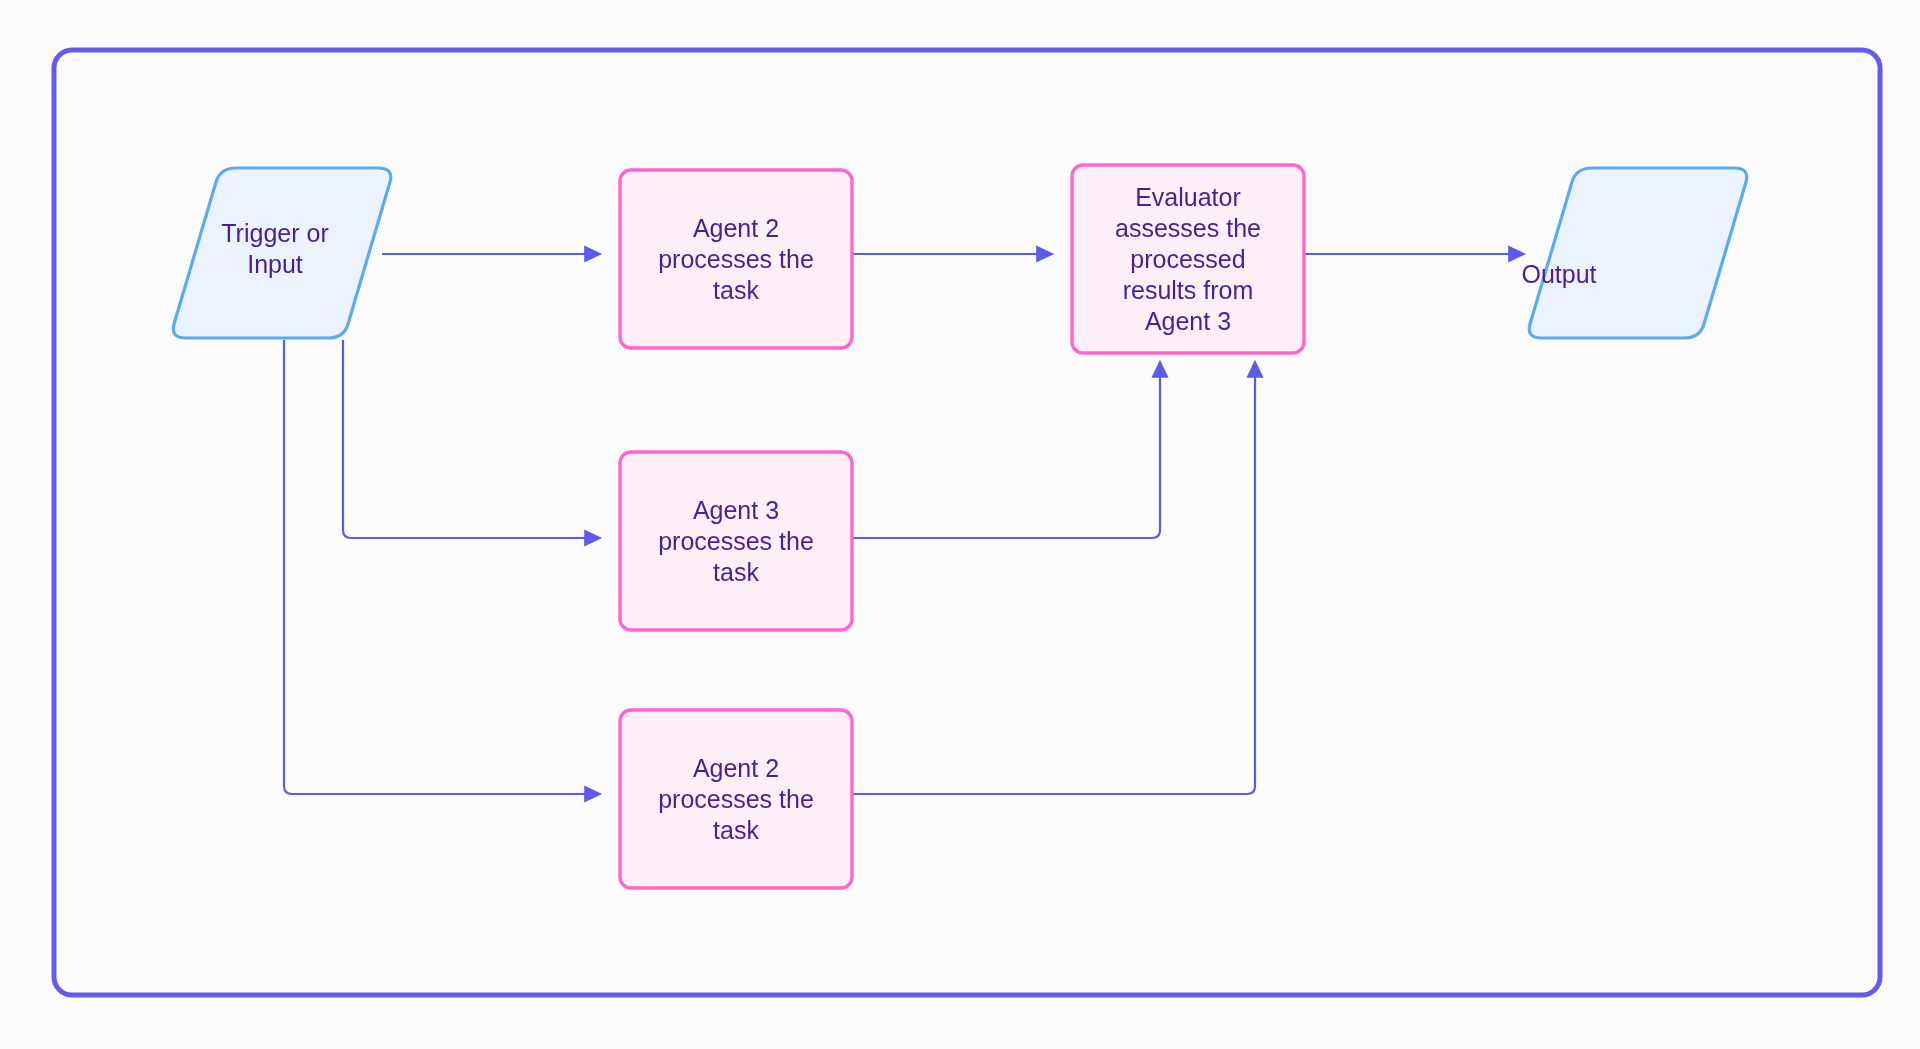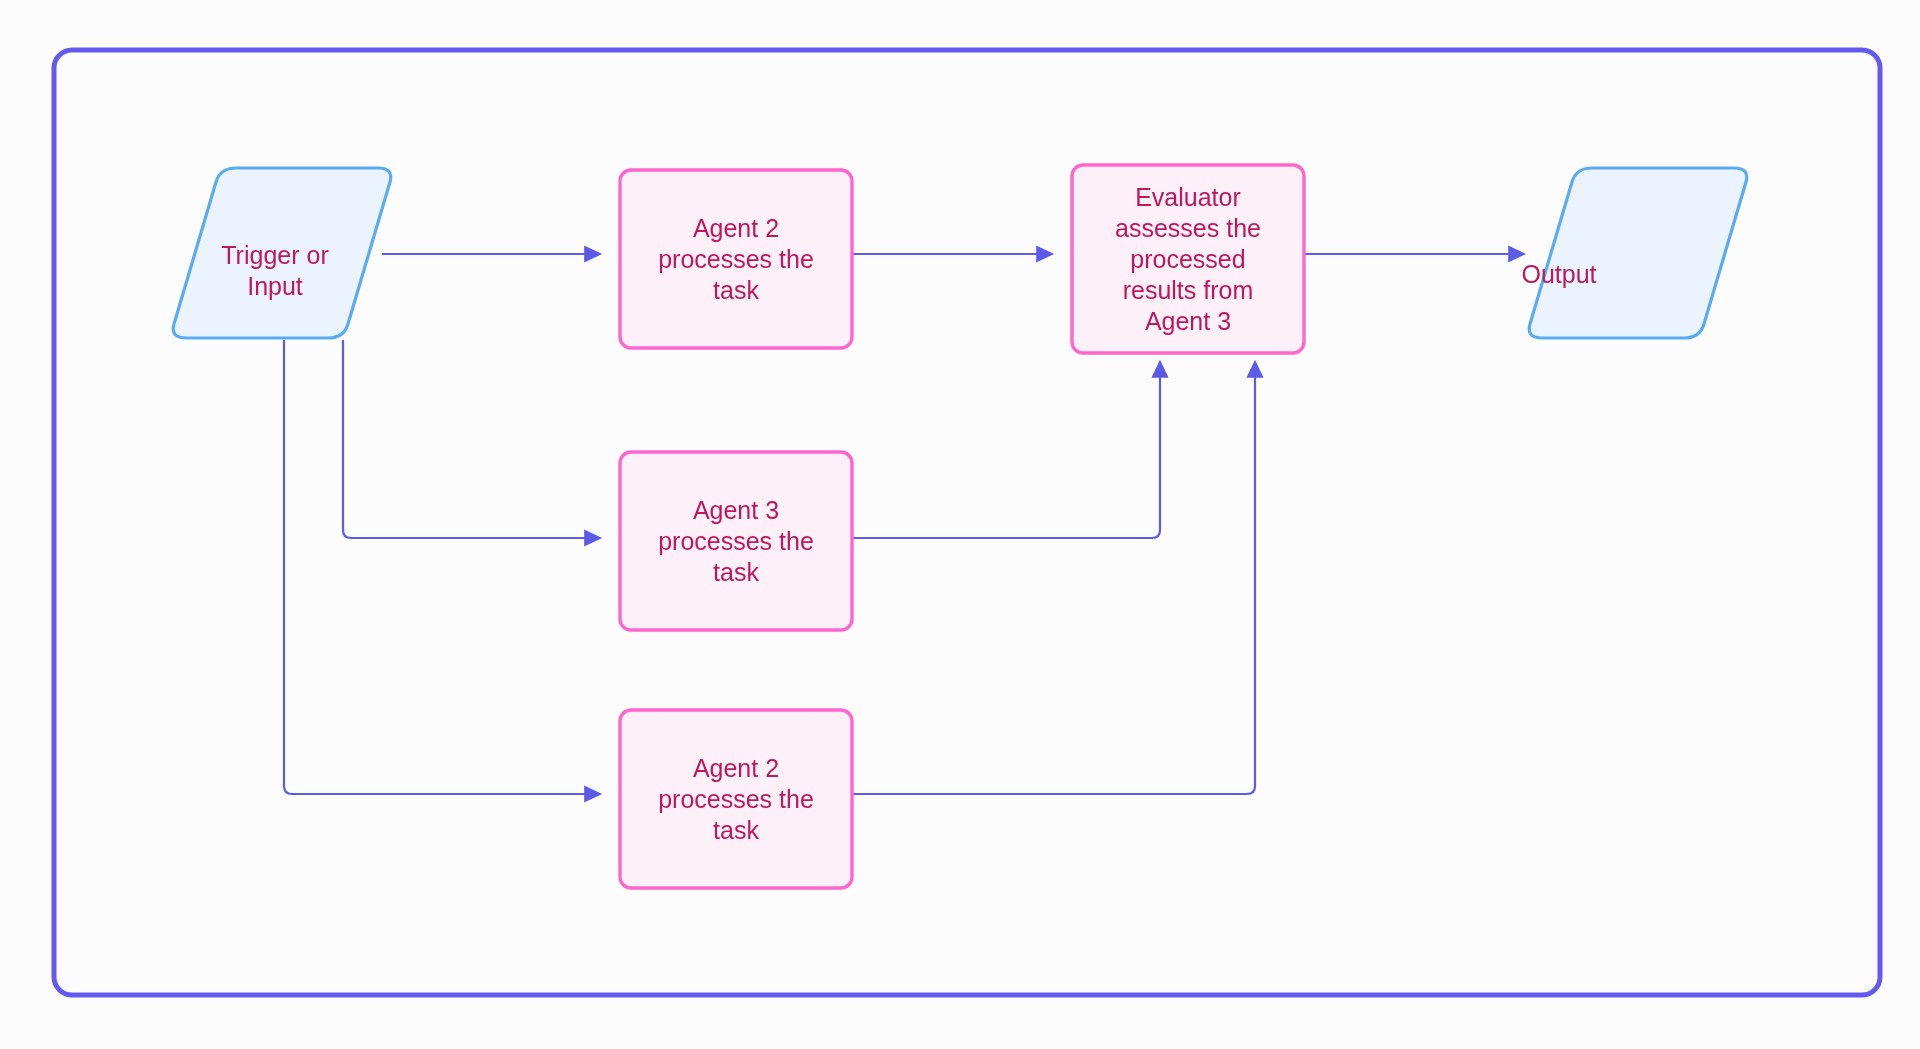--- a/index.html
+++ b/index.html
@@ -25,33 +25,33 @@
     left: 0;
     width: 1920px;
     height: 1049px;
   }
   .node-label {
     position: absolute;
     display: flex;
     align-items: center;
     justify-content: center;
     text-align: center;
-    color: #be185d;
+    color: #4c1d95;
     font-size: 25px;
     line-height: 31px;
     font-family: "Liberation Sans", sans-serif;
     white-space: pre-line;
     pointer-events: none;
     z-index: 5;
   }
   .lbl-agent1 { left: 620px; top: 170px; width: 232px; height: 178px; }
   .lbl-agent3 { left: 620px; top: 452px; width: 232px; height: 178px; }
   .lbl-agent2 { left: 620px; top: 710px; width: 232px; height: 178px; border-radius: 23px; }
   .lbl-evaluator { left: 1072px; top: 165px; width: 232px; height: 188px; }
-  .lbl-trigger { left: 180px; top: 186px; width: 190px; height: 170px; }
+  .lbl-trigger { left: 180px; top: 164px; width: 190px; height: 170px; }
   .lbl-output { left: 1464px; top: 168px; width: 190px; height: 170px; margin-top: 21px; }
 </style>
 </head>
 <body>
 
 <div id="canvas">
 
   <svg id="flow-svg" viewBox="0 0 1920 1049">
     <defs>
       <marker id="arrowhead" markerWidth="9" markerHeight="9" refX="7.2" refY="4.5" orient="auto" markerUnits="strokeWidth">

